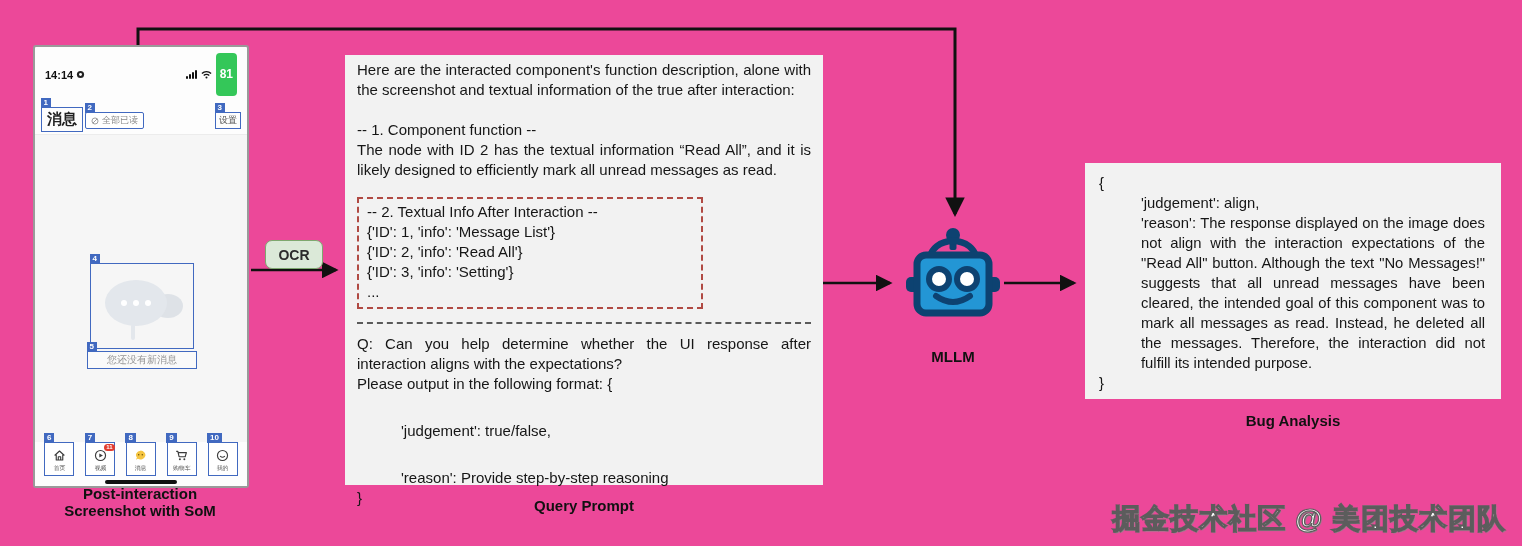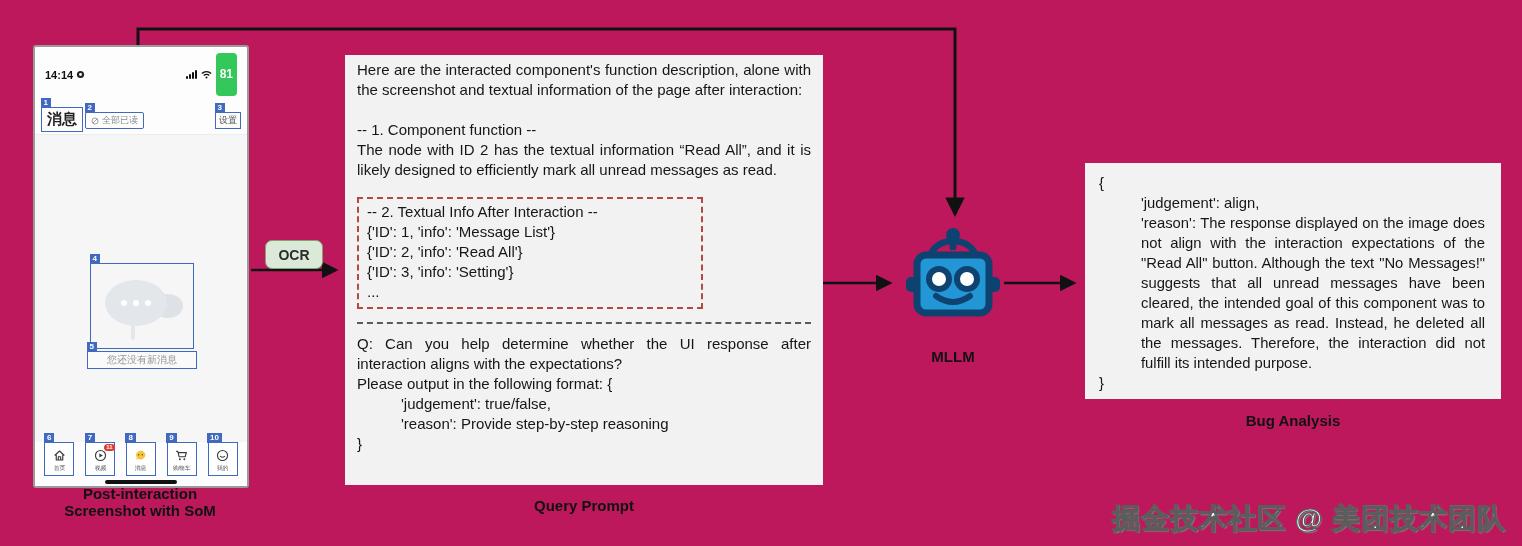--- a/index.html
+++ b/index.html
@@ -1,18 +1,18 @@
 <!DOCTYPE html>
 <html><head>
 <meta charset="utf-8">
 <style>
   * { margin:0; padding:0; box-sizing:border-box; }
   html,body { width:1522px; height:546px; overflow:hidden; background:#ffffff;
               font-family:"Liberation Sans", sans-serif; color:#1a1a1a; }
-  #stage { position:relative; width:1522px; height:546px; background:#be185d; }
+  #stage { position:relative; width:1522px; height:546px; background:#ec4899; }
 
   
   #arrows { position:absolute; left:0; top:0; z-index:1; pointer-events:none; }
 
   
   .phone { position:absolute; left:33px; top:45px; width:216px; height:443px;
            background:#fdfdfd; border:2px solid #9a9a9a; border-radius:3px; z-index:2;
            display:flex; flex-direction:column; }
   .status-bar { display:flex; justify-content:space-between; align-items:center;
                 padding:6px 10px 2px 10px; }
@@ -73,21 +73,21 @@
          font-size:14px; font-weight:bold; color:#2b2b2b;margin-top:9px; }
 
   
   .prompt { position:absolute; left:345px; top:55px; width:478px; height:430px;
             background:#f2f2f2; padding:5px 12px 6px 12px; z-index:2;
             font-size:15px; line-height:20px; color:#161616; }
   .just { text-align:justify; }
   .prompt .gap-lg { height:20px; }
   .redbox { border:2px dashed #b04a43; width:346px; padding:3px 8px 5px 8px; margin-top:17px; }
   .dash-sep { border:none; border-top:2px dashed #5a5a5a; margin:13px 0 10px 0; width:100%; }
-  .indent1 { padding-left:44px; }
+  .indent1 { padding-left:44px;margin-top:27px; }
 
   
   .robot { position:absolute; left:903px; top:226px; width:100px; height:98px; z-index:2; }
 
   
   .bugbox { position:absolute; left:1085px; top:163px; width:416px; height:236px;
             background:#f2f2f2; padding:10px 16px 8px 14px; z-index:2;
             font-size:14.8px; line-height:20px; color:#161616; }
   .bugbox .inner { padding-left:42px; }
 
@@ -242,21 +242,21 @@
   </div>
 
   <div class="caption" style="left:20px; top:485px; width:240px;">
     <div>Post-interaction</div>
     <div>Screenshot with SoM</div>
   </div>
 
   <div class="ocr">OCR</div>
 
   <div class="prompt">
-    <div class="just">Here are the interacted component's function description, alone with the screenshot and textual information of the page after interaction:</div>
+    <div class="just">Here are the interacted component's function description, alone with the screenshot and textual information of the true after interaction:</div>
     <div class="gap-lg"></div>
     <div>-- 1. Component function --</div>
     <div class="just">The node with ID 2 has the textual information “Read All”, and it is likely designed to efficiently mark all unread messages as read.</div>
     <div class="redbox">
       <div>-- 2. Textual Info After Interaction --</div>
       <div>{'ID': 1, 'info': 'Message List'}</div>
       <div>{'ID': 2, 'info': 'Read All'}</div>
       <div>{'ID': 3, 'info': 'Setting'}</div>
       <div>...</div>
     </div>

